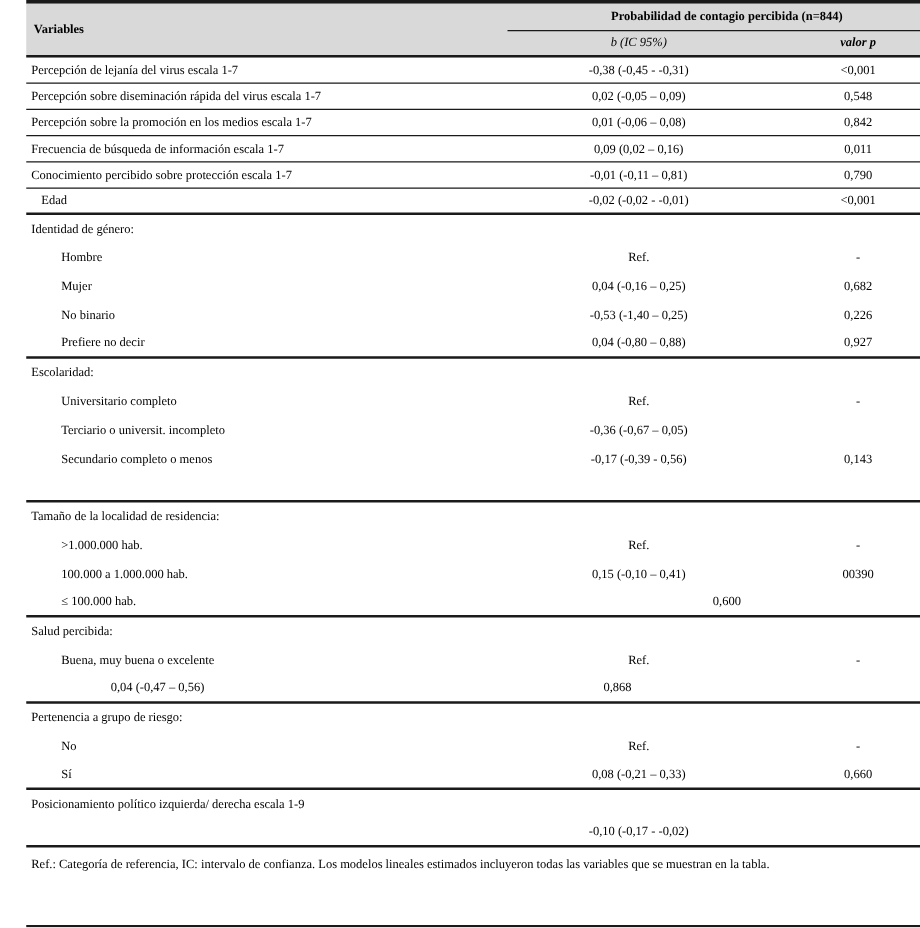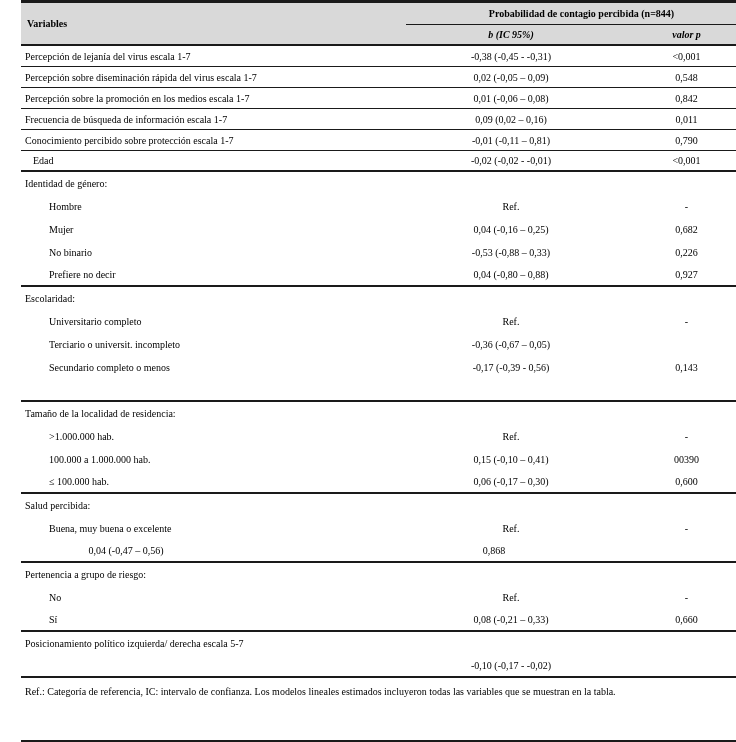--- a/index.html
+++ b/index.html
@@ -36,21 +36,21 @@
     box-sizing: border-box;
   }
   .th-group { flex: 1; display: flex; flex-direction: column; }
   .group-title {
     text-align: center;
     font-weight: bold;
     height: 21px; line-height: 21px;
     border-bottom: 1.5px solid #1a1a1a;
   }
   .subheads { display: flex; flex: 1; align-items: center; }
-  .sub-b { width: 210px; text-align: center; font-weight: bold; font-style: italic; }
+  .sub-b { width: 210px; text-align: center; font-weight: normal; font-style: italic; }
   .sub-p { flex: 1; text-align: center; font-weight: bold; font-style: italic; }
   
   .tbody { flex: 0 0 auto; }
   .row { display: flex; align-items: center; box-sizing: border-box; }
   .row .c1 { width: 385px; padding-left: 4px; box-sizing: border-box; white-space: nowrap; }
   .row .c2 { width: 210px; text-align: center; white-space: nowrap; }
   .row .c3 { flex: 1; text-align: center; white-space: nowrap; }
   .row.data    { height: 21px; }
   .row.section { height: 23px; }
   .row.item    { height: 23px; }
@@ -125,21 +125,21 @@
           <div class="c2">Ref.</div>
           <div class="c3">-</div>
         </div>
         <div class="row item">
           <div class="c1">Mujer</div>
           <div class="c2">0,04 (-0,16 – 0,25)</div>
           <div class="c3">0,682</div>
         </div>
         <div class="row item">
           <div class="c1">No binario</div>
-          <div class="c2">-0,53 (-0,88 – 0,33)</div>
+          <div class="c2">-0,53 (-1,40 – 0,25)</div>
           <div class="c3">0,226</div>
         </div>
         <div class="row item b-thick">
           <div class="c1">Prefiere no decir</div>
           <div class="c2">0,04 (-0,80 – 0,88)</div>
           <div class="c3">0,927</div>
         </div>
         <div class="row section">
           <div class="c1">Escolaridad:</div>
           <div class="c2"></div>
@@ -174,21 +174,20 @@
           <div class="c2">Ref.</div>
           <div class="c3">-</div>
         </div>
         <div class="row item">
           <div class="c1">100.000 a 1.000.000 hab.</div>
           <div class="c2">0,15 (-0,10 – 0,41)</div>
           <div class="c3">00390</div>
         </div>
         <div class="row item b-thick">
           <div class="c1">≤ 100.000 hab.</div>
-          <div class="c2">0,06 (-0,17 – 0,30)</div>
           <div class="c3">0,600</div>
         </div>
         <div class="row section">
           <div class="c1">Salud percibida:</div>
           <div class="c2"></div>
           <div class="c3"></div>
         </div>
         <div class="row item">
           <div class="c1">Buena, muy buena o excelente</div>
           <div class="c2">Ref.</div>
@@ -207,21 +206,21 @@
           <div class="c1">No</div>
           <div class="c2">Ref.</div>
           <div class="c3">-</div>
         </div>
         <div class="row item b-thick">
           <div class="c1">Sí</div>
           <div class="c2">0,08 (-0,21 – 0,33)</div>
           <div class="c3">0,660</div>
         </div>
         <div class="row section">
-          <div class="c1">Posicionamiento político izquierda/ derecha escala 5-7</div>
+          <div class="c1">Posicionamiento político izquierda/ derecha escala 1-9</div>
           <div class="c2"></div>
           <div class="c3"></div>
         </div>
         <div class="row values b-thick">
           <div class="c1"></div>
           <div class="c2">-0,10 (-0,17 - -0,02)</div>
         </div>
       </div>
 
     <div class="footnote">Ref.: Categoría de referencia, IC: intervalo de confianza. Los modelos lineales estimados incluyeron todas las variables que se muestran en la tabla.</div>

